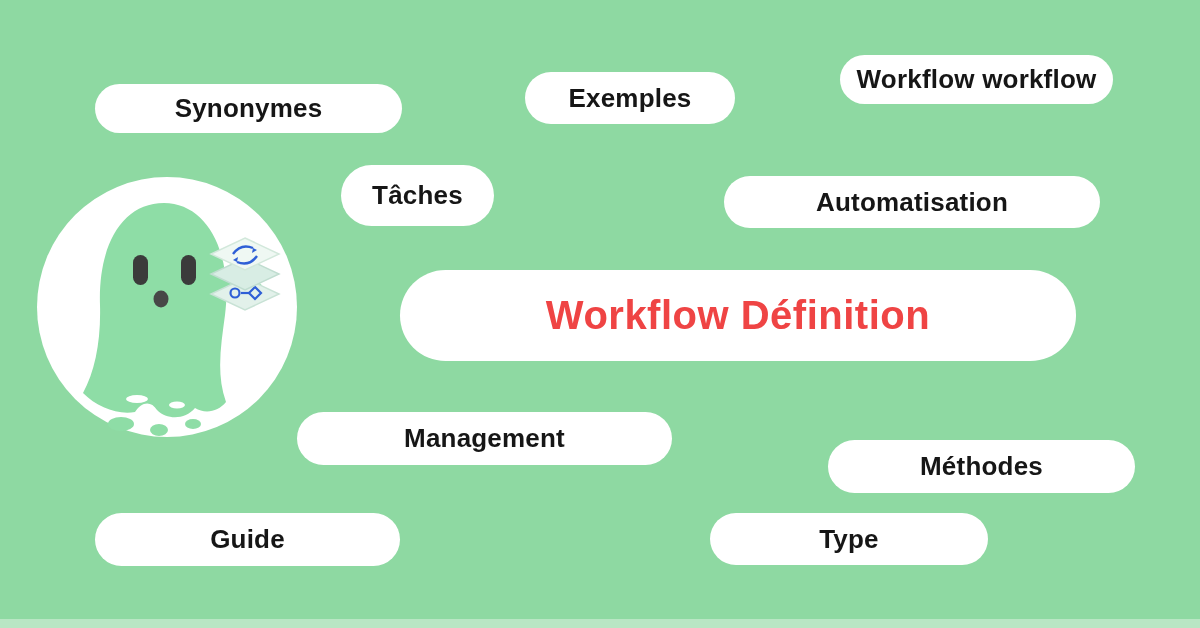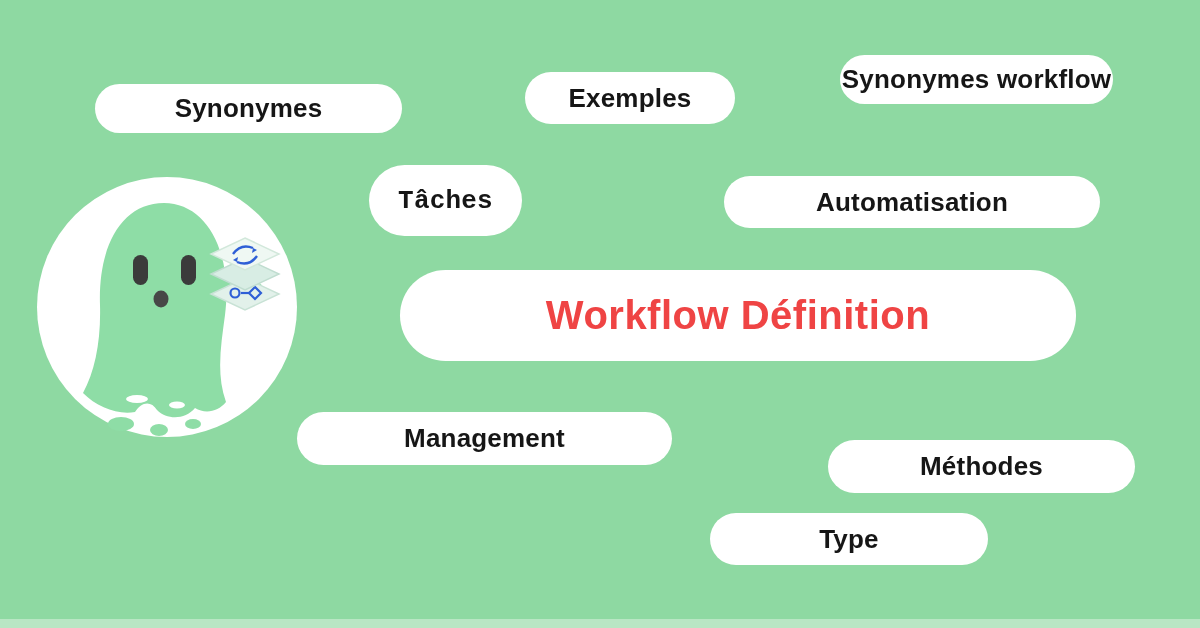--- a/index.html
+++ b/index.html
@@ -25,21 +25,21 @@
     color: #161616;
     font-size: 26px;
     letter-spacing: 0.2px;
     white-space: nowrap;
   }
 
   
   #pill-synonymes       { left: 95px;  top: 84px;  width: 307px; height: 49px; }
   #pill-exemples        { left: 525px; top: 72px;  width: 210px; height: 52px; }
   #pill-logiciel        { left: 840px; top: 55px;  width: 273px; height: 49px; }
-  #pill-taches          { left: 369px; top: 165px; width: 153px; height: 71px; font-family: Liberation Mono, monospace; }
+  #pill-taches          { left: 341px; top: 165px; width: 153px; height: 61px; }
   #pill-automatisation  { left: 724px; top: 176px; width: 376px; height: 52px; }
   #pill-management      { left: 297px; top: 412px; width: 375px; height: 53px; }
   #pill-methodes        { left: 828px; top: 402px; width: 307px; height: 53px; margin-top: 38px; }
   #pill-guide           { left: 95px;  top: 513px; width: 305px; height: 53px; }
   #pill-type            { left: 710px; top: 513px; width: 278px; height: 52px; }
 
   #pill-center {
     left: 400px; top: 270px; width: 676px; height: 91px;
     font-size: 40px;
     color: #ef4444;
@@ -70,25 +70,26 @@
     background: #b9e6c4;
   }
 </style>
 </head>
 <body>
 
 <div class="stage">
 
   <div class="pill" id="pill-exemples">Exemples</div>
   <div class="pill" id="pill-synonymes">Synonymes</div>
-  <div class="pill" id="pill-logiciel">Synonymes workflow</div>
+  <div class="pill" id="pill-logiciel">Workflow workflow</div>
   <div class="pill" id="pill-taches">Tâches</div>
   <div class="pill" id="pill-automatisation">Automatisation</div>
   <div class="pill" id="pill-management">Management</div>
   <div class="pill" id="pill-methodes">Méthodes</div>
+  <div class="pill" id="pill-guide">Guide</div>
   <div class="pill" id="pill-type">Type</div>
 
   <div class="pill" id="pill-center">Workflow Définition</div>
 
   <div class="mascot">
     <svg width="260" height="260" viewBox="0 0 260 260" aria-hidden="true">
 
       <circle cx="130" cy="130" r="130" fill="#ffffff"></circle>
 
       <path d="M127 26

